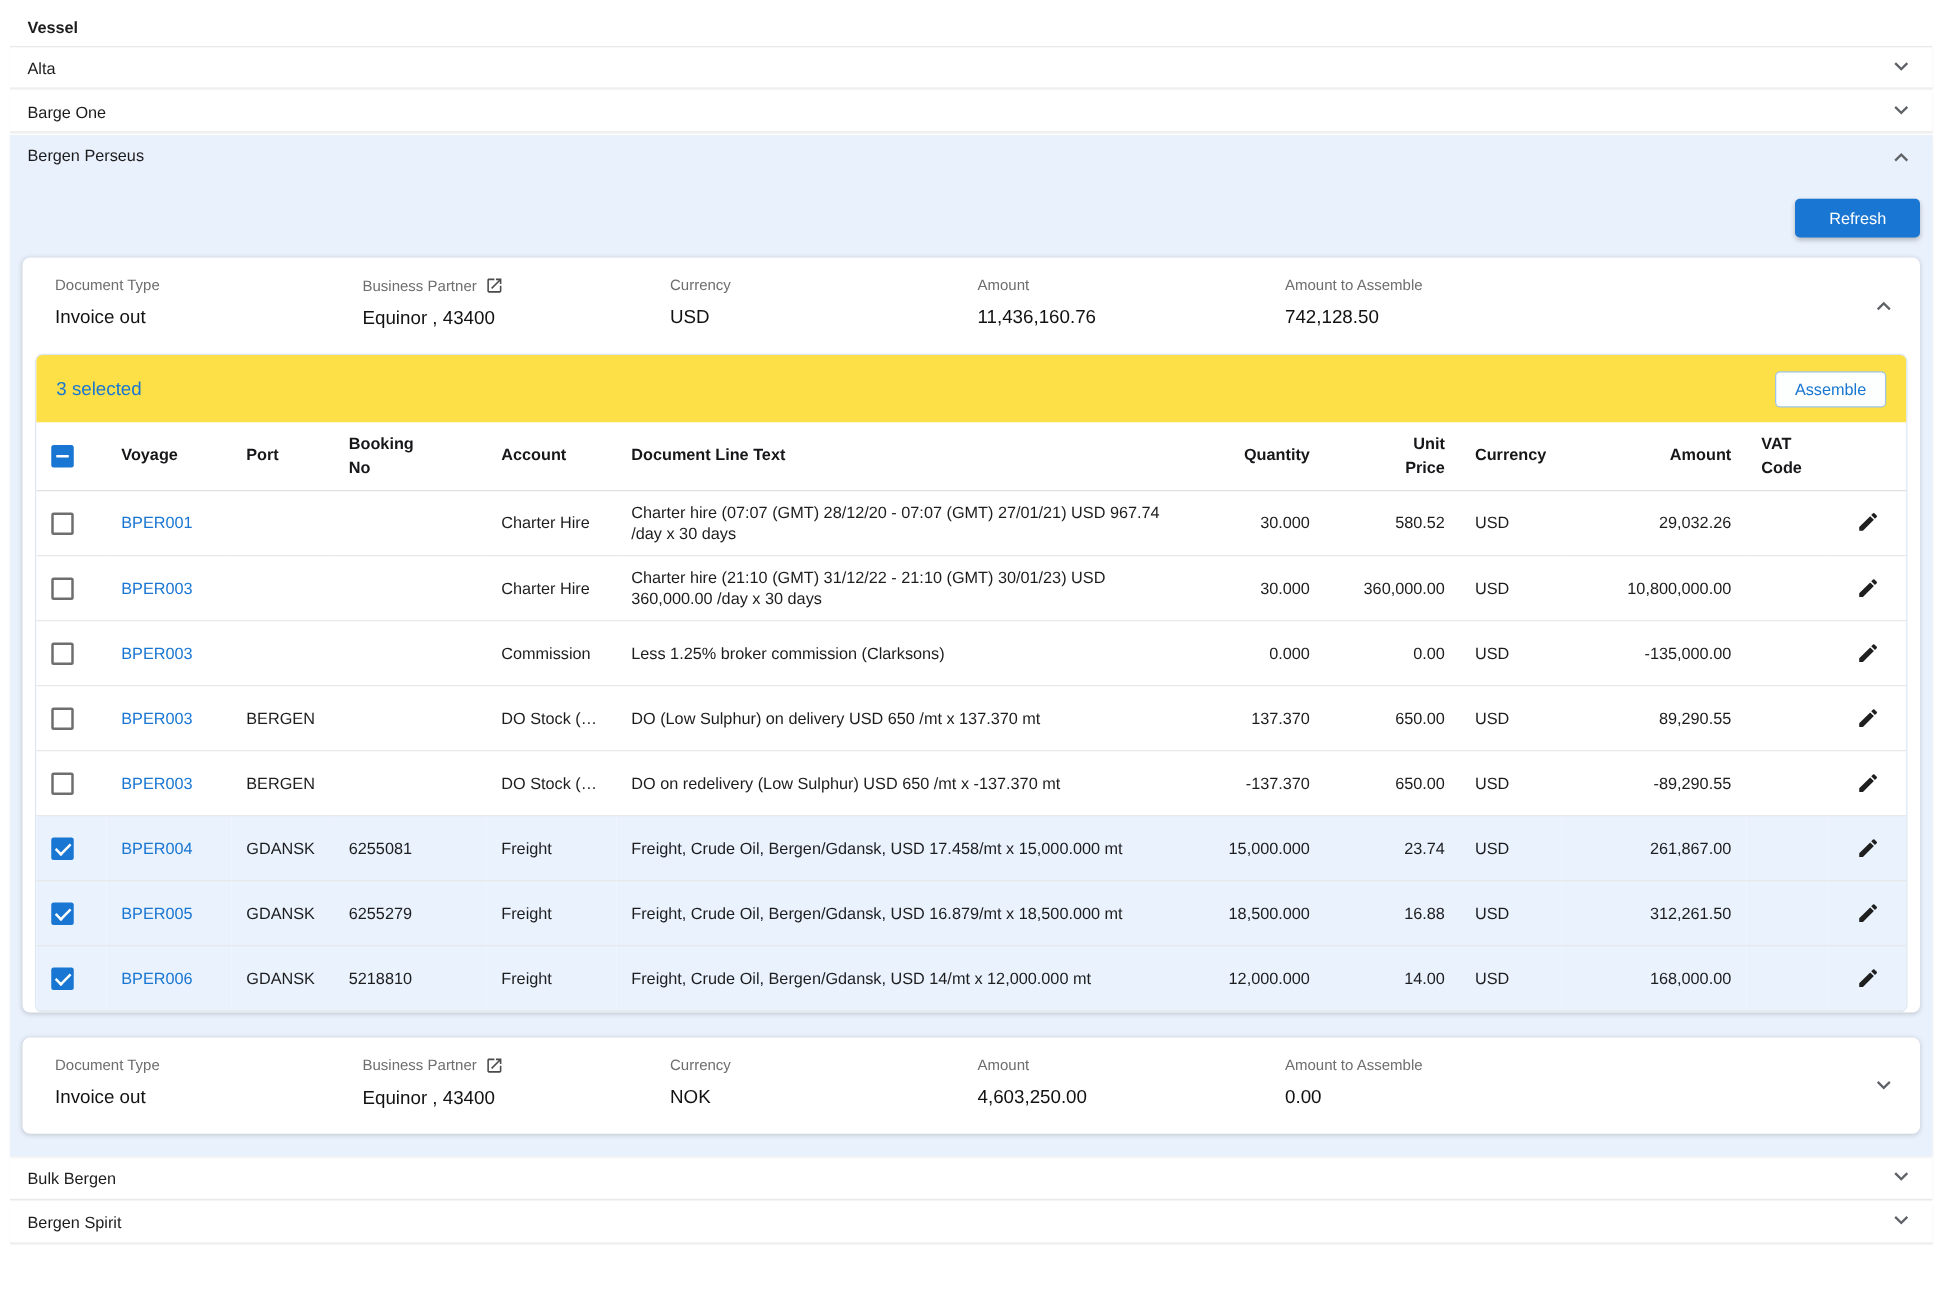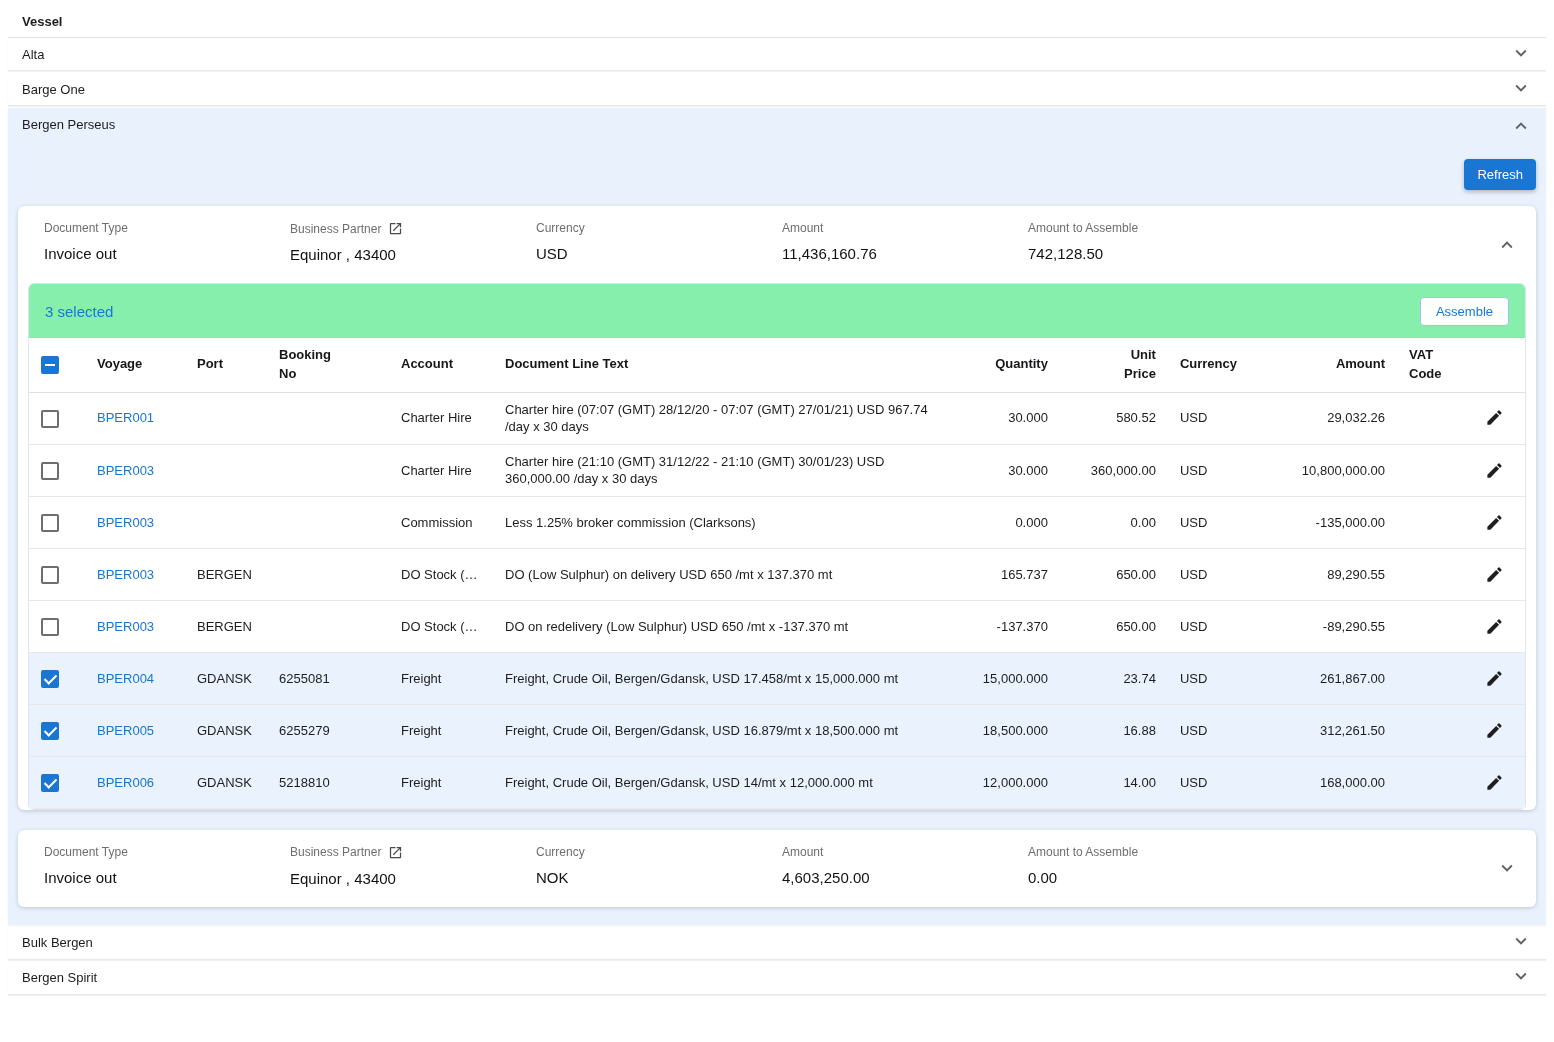--- a/index.html
+++ b/index.html
@@ -26,21 +26,21 @@
     background: #e9f1fc; margin-bottom: 2px;
     box-shadow: 0 1px 2px rgba(0,0,0,0.06);
   }
   .acc-section .acc-row.expanded {
     background: transparent; box-shadow: none; margin-bottom: 0; border-bottom: none;
   }
   .section-body { padding: 0 10px 18px; }
   .refresh-row { display: flex; justify-content: flex-end; padding: 18px 0 16px; }
   .btn-primary {
     background: #1976d2; color: #fff; border: none; border-radius: 4px;
-    padding: 8px 13px; font-size: 13px; font-weight: 500; font-family: inherit;
+    padding: 8px 27px; font-size: 13px; font-weight: 500; font-family: inherit;
     box-shadow: 0 2px 4px rgba(0,0,0,0.25); cursor: pointer;
   }
   .card {
     background: #fff; border-radius: 6px;
     box-shadow: 0 1px 4px rgba(0,0,0,0.18);
   }
   .card.second { margin-top: 16px; }
   .doc-summary { display: flex; padding: 15px 26px 20px; position: relative; cursor: pointer; }
   .field { width: 246px; }
   .field-label { font-size: 12px; color: #6e6e6e; display: flex; align-items: center; gap: 7px; }
@@ -53,21 +53,21 @@
   .rot180 { transform: rotate(180deg); }
   .chev.rot180 { transform: translateY(-50%) rotate(180deg); }
   .ext-icon { display: inline-flex; cursor: pointer; }
   .ext-icon svg { fill: #4a4a4a; }
 
   .panel {
     margin: 0 10px 20px; border: 1px solid #dbe6f2; border-radius: 6px;
     overflow: hidden; background: #fff;
   }
   .toolbar {
-    background: #86efac; height: 54px; display: flex; align-items: center;
+    background: #fde047; height: 54px; display: flex; align-items: center;
     justify-content: space-between; padding: 0 16px;
   }
   .sel-count { color: #1976d2; font-size: 15px; }
   .btn-outlined {
     background: #fdfefe; color: #1976d2; border: 1px solid #9fc3e8; border-radius: 4px;
     padding: 6px 15px; font-size: 13px; font-weight: 500; font-family: inherit; cursor: pointer;
   }
 
   table { width: 100%; border-collapse: collapse; background: #fff; }
   th, td { padding: 8px 12px; font-size: 13px; }
@@ -278,21 +278,21 @@
                     </span></td>
               </tr>
 
               <tr>
                 <td><span class="cb"></span></td>
                 <td><a class="link">BPER003</a></td>
                 <td>BERGEN</td>
                 <td></td>
                 <td class="c-account">DO Stock (L...</td>
                 <td>DO (Low Sulphur) on delivery USD 650 /mt x 137.370 mt</td>
-                <td class="num">165.737</td>
+                <td class="num">137.370</td>
                 <td class="num">650.00</td>
                 <td>USD</td>
                 <td class="num">89,290.55</td>
                 <td></td>
                 <td class="c-edit"><span class="edit-btn">
                       <svg viewBox="0 0 24 24" width="19" height="19">
                         <path d="M3 17.25V21h3.75L17.81 9.94l-3.75-3.75L3 17.25zM20.71 7.04c.39-.39.39-1.02 0-1.41l-2.34-2.34a.9959.9959 0 0 0-1.41 0l-1.83 1.83 3.75 3.75 1.83-1.83z"></path>
                       </svg>
                     </span></td>
               </tr>

